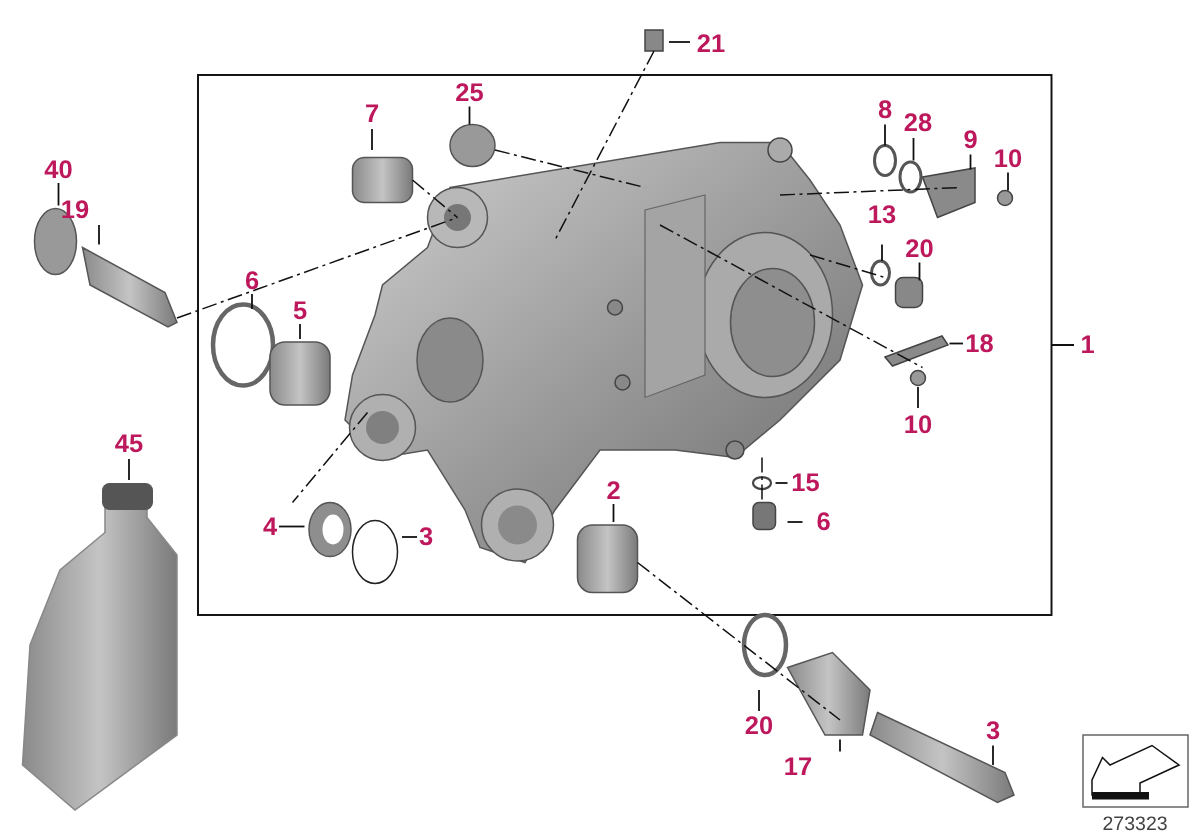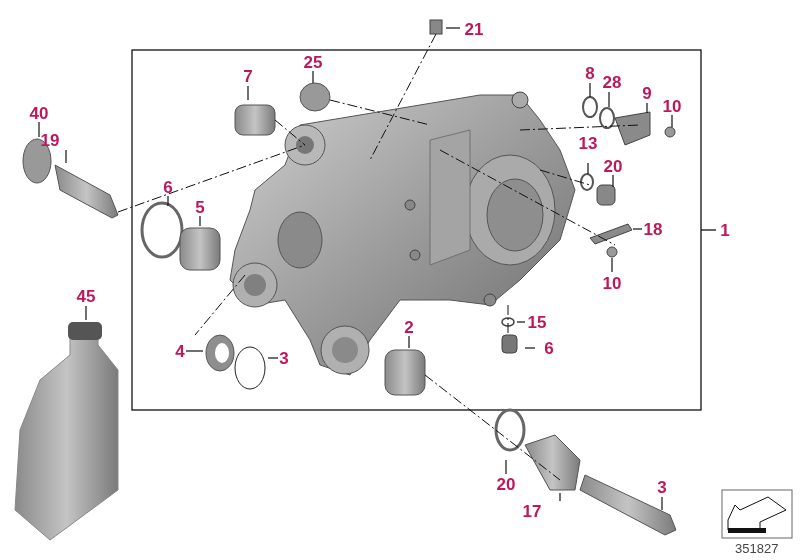--- a/index.html
+++ b/index.html
@@ -207,14 +207,14 @@
   <div class="callout" style="left:662px;top:487px">3</div>
   <div class="callout" style="left:532px;top:511px">17</div>
   <div class="callout" style="left:506px;top:484px">20</div>
   <div class="callout" style="left:50px;top:140px">19</div>
   <div class="callout" style="left:39px;top:113px">40</div>
   <div class="callout" style="left:474px;top:29px">21</div>
   <div class="callout" style="left:313px;top:62px">25</div>
   <div class="callout" style="left:612px;top:82px">28</div>
   <div class="callout" style="left:86px;top:296px">45</div>
 
-  <div class="docnum" style="left:735px;top:541px">351827</div>
+  <div class="docnum" style="left:735px;top:541px">273323</div>
 </div>
 
 </body></html>

